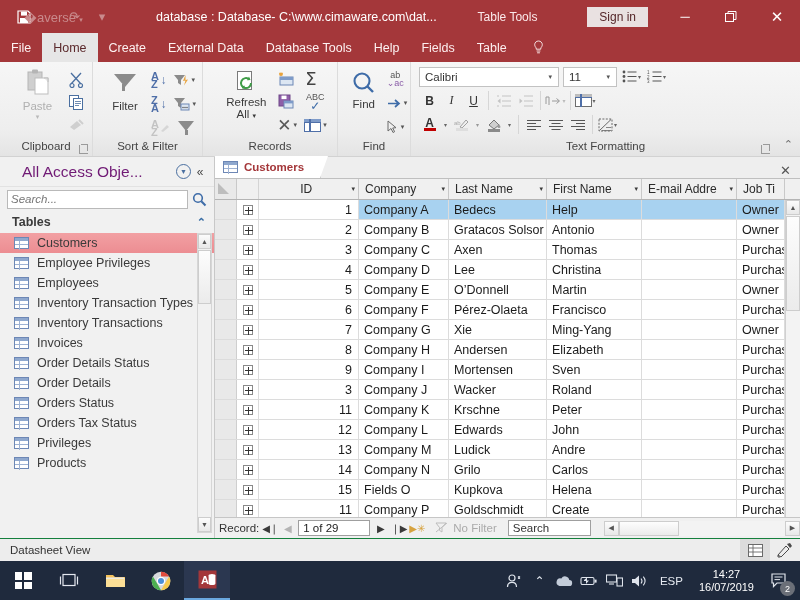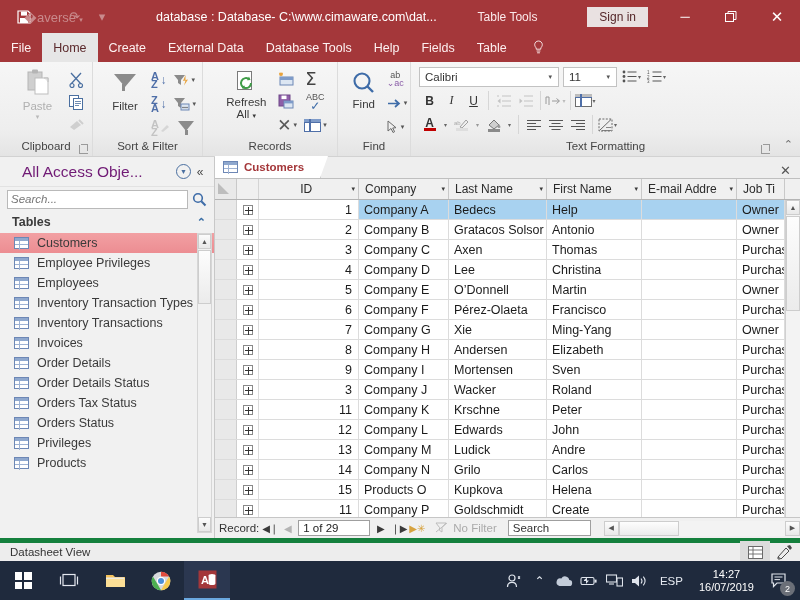--- a/index.html
+++ b/index.html
@@ -248,21 +248,21 @@
     display:flex;align-items:center;padding-left:4px;font-size:11.5px;color:#333;margin-left:8px;}
   .hscroll { margin-left:10px; flex:1; height:15px; background:#f3f3f3; display:flex; align-items:stretch; }
   .hs-btn{width:15px;display:flex;align-items:center;justify-content:center;
     background:linear-gradient(180deg,#fcfcfc,#e8e8e8);border:1px solid #cdcdcd;font-size:7px;color:#555;}
   .hs-thumb{width:60px;background:linear-gradient(180deg,#fdfdfd,#ebebeb);border:1px solid #cdcdcd;}
   .hs-track{flex:1;}
 
   
   .statusbar {
     position:absolute; left:0; top:538px; width:800px; height:23px;
-    background:#ededed; border-top:5px solid #15803d; display:flex; align-items:center;
+    background:#ededed; border-top:1px solid #15803d; display:flex; align-items:center;
     padding-left:10px; font-size:11.5px; color:#333;
   }
   .viewicons { margin-left:auto; display:flex; }
   .vi { width:30px;height:23px;display:flex;align-items:center;justify-content:center; }
   .vi.sel { background:#dcdcdc; }
 
   
   .taskbar {
     position:absolute; left:0; top:561px; width:800px; height:39px;
     background:#1f2a3d; display:flex; align-items:center;
@@ -702,39 +702,39 @@
         <div class="navitem">
           <span class="tbl-ico">
             <i></i>
           </span>
           <span>Invoices</span>
         </div>
         <div class="navitem">
           <span class="tbl-ico">
             <i></i>
           </span>
-          <span>Order Details</span>
+          <span>Order Details Status</span>
         </div>
         <div class="navitem">
           <span class="tbl-ico">
             <i></i>
           </span>
-          <span>Order Details Status</span>
+          <span>Order Details</span>
         </div>
         <div class="navitem">
           <span class="tbl-ico">
             <i></i>
           </span>
-          <span>Orders Tax Status</span>
+          <span>Orders Status</span>
         </div>
         <div class="navitem">
           <span class="tbl-ico">
             <i></i>
           </span>
-          <span>Orders Status</span>
+          <span>Orders Tax Status</span>
         </div>
         <div class="navitem">
           <span class="tbl-ico">
             <i></i>
           </span>
           <span>Privileges</span>
         </div>
         <div class="navitem">
           <span class="tbl-ico">
             <i></i>
@@ -956,21 +956,21 @@
             <div class="cell" style="width:95px">Carlos</div>
             <div class="cell" style="width:95px"></div>
             <div class="cell" style="width:48px">Purchas</div>
           </div>
           <div class="drow">
             <div class="rowsel"></div>
             <div class="expcell">
               <span class="plusbox"></span>
             </div>
             <div class="cell num idc" style="width:100px">15</div>
-            <div class="cell" style="width:90px">Products O</div>
+            <div class="cell" style="width:90px">Fields O</div>
             <div class="cell" style="width:98px">Kupkova</div>
             <div class="cell" style="width:95px">Helena</div>
             <div class="cell" style="width:95px"></div>
             <div class="cell" style="width:48px">Purchas</div>
           </div>
           <div class="drow">
             <div class="rowsel"></div>
             <div class="expcell">
               <span class="plusbox"></span>
             </div>

